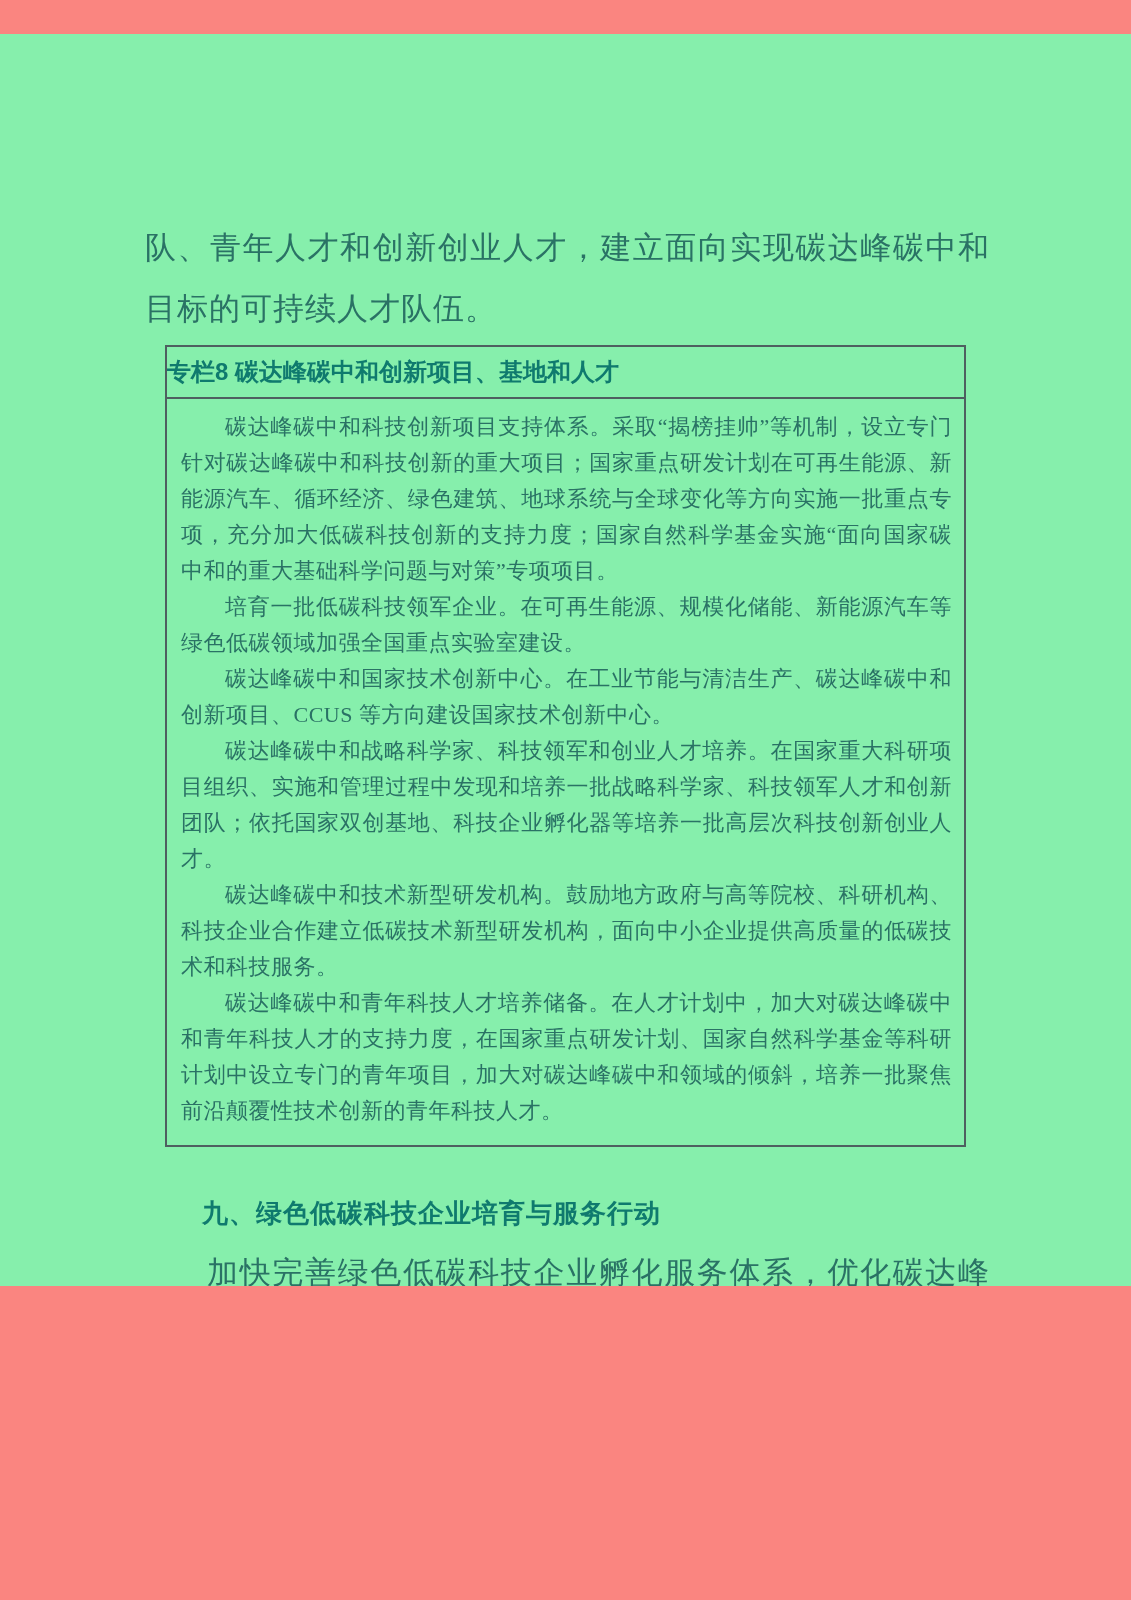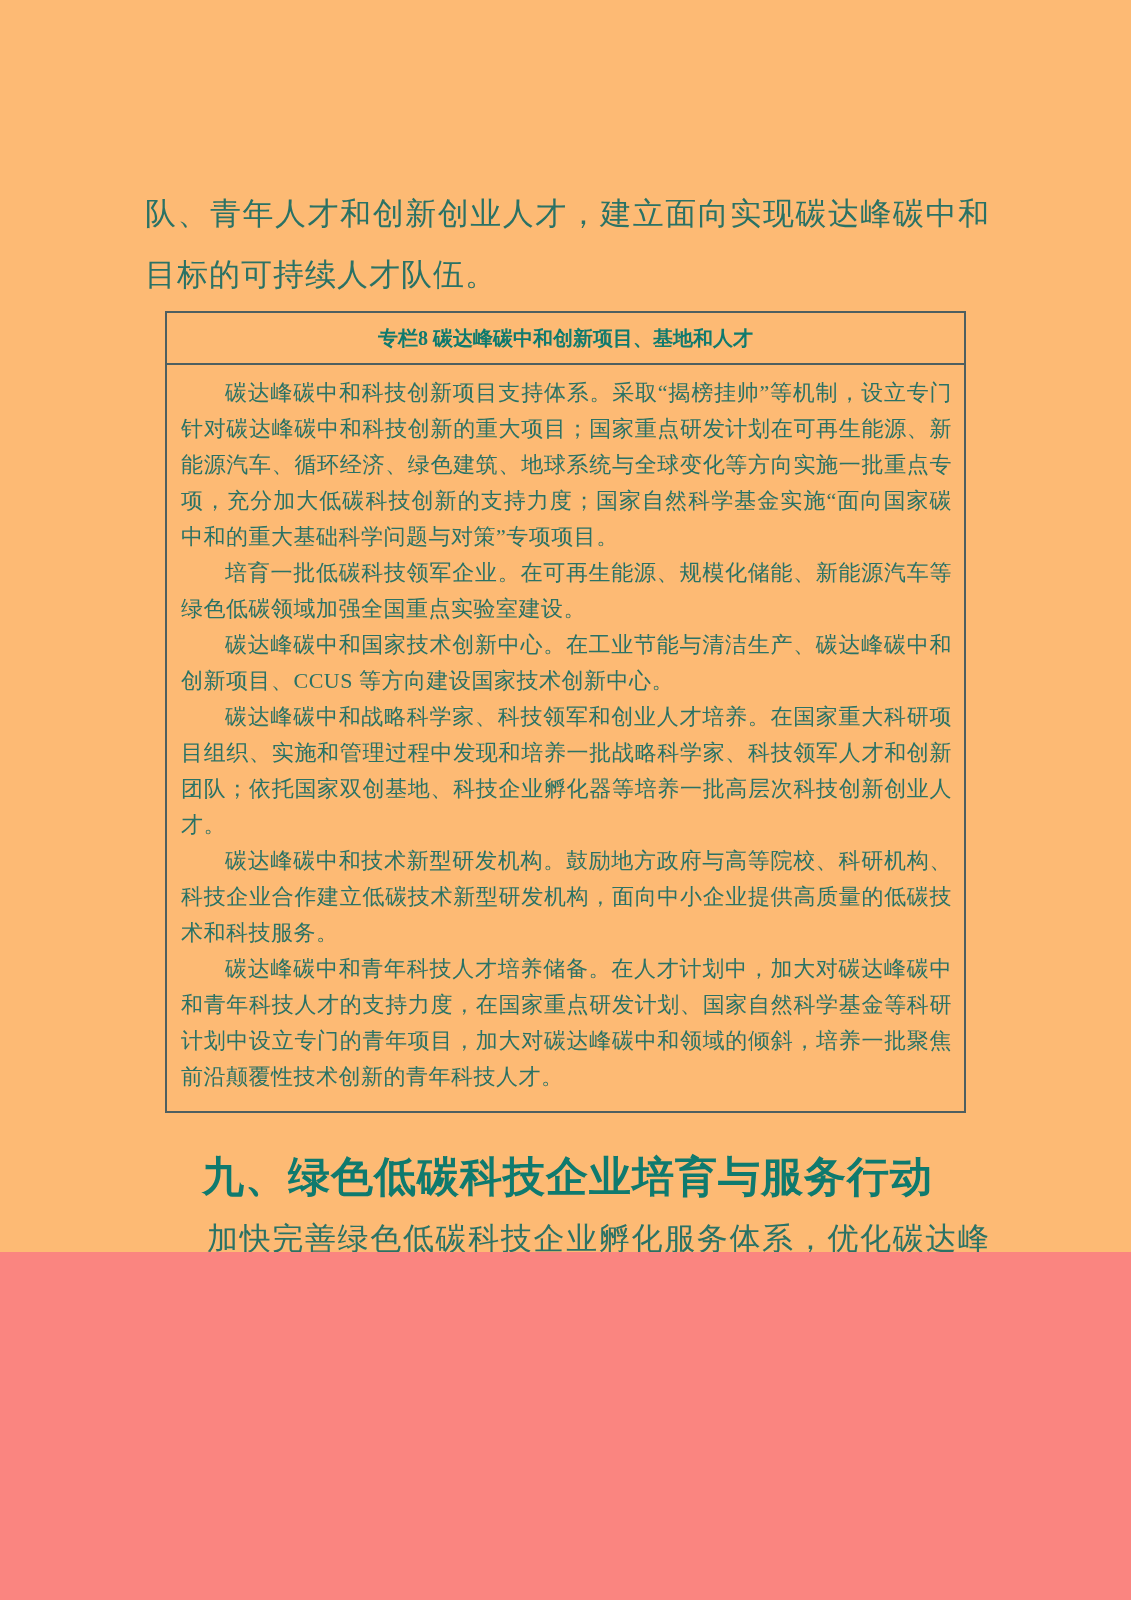--- a/index.html
+++ b/index.html
@@ -4,23 +4,24 @@
 <style>
   html, body {
     margin: 0;
     padding: 0;
     background: #fa8580;
   }
   .page {
     position: relative;
     width: 1131px;
     height: 1252px;
-    background: #fdba74;
+    background: #86efac;
     overflow: hidden;
     font-family: "Liberation Serif", "DejaVu Serif", serif;
+    margin-top: 34px;
   }
   .content {
     position: absolute;
     left: 145px;
     right: 141px;
     top: 0;
   }
   .body-para {
     margin: 0;
     font-size: 31px;
@@ -34,44 +35,43 @@
   }
   .column-box {
     box-sizing: border-box;
     width: 801px;
     margin: 6px 0 0 20px;
     border: 2px solid #4e5f60;
   }
   .column-box-title {
     height: 50px;
     line-height: 50px;
-    text-align: center;
-    font-family: Liberation Serif, serif;
+    font-family: Liberation Sans, sans-serif;
     font-weight: bold;
-    font-size: 20px;
+    font-size: 24px;
     color: #0f7a6e;
     border-bottom: 2px solid #4e5f60;
   }
   .column-box-body {
     padding: 10px 12px 16px 14px;
   }
   .column-box-body p {
     margin: 0;
     font-size: 22px;
     line-height: 36px;
     color: #2a7265;
     text-align: justify;
     text-indent: 2em;
     letter-spacing: 0.5px;
   }
   .section-heading {
     margin: 47px 0 0 57px;
-    font-family: Liberation Mono, monospace;
+    font-family: Liberation Serif, serif;
     font-weight: bold;
-    font-size: 42px;
+    font-size: 26px;
     line-height: 40px;
     color: #0f7a6e;
     letter-spacing: 1px;
   }
   .section-para {
     margin-top: 8px;
     text-indent: 2em;
     font-family: Liberation Serif, serif;
   }
   .page-number {

